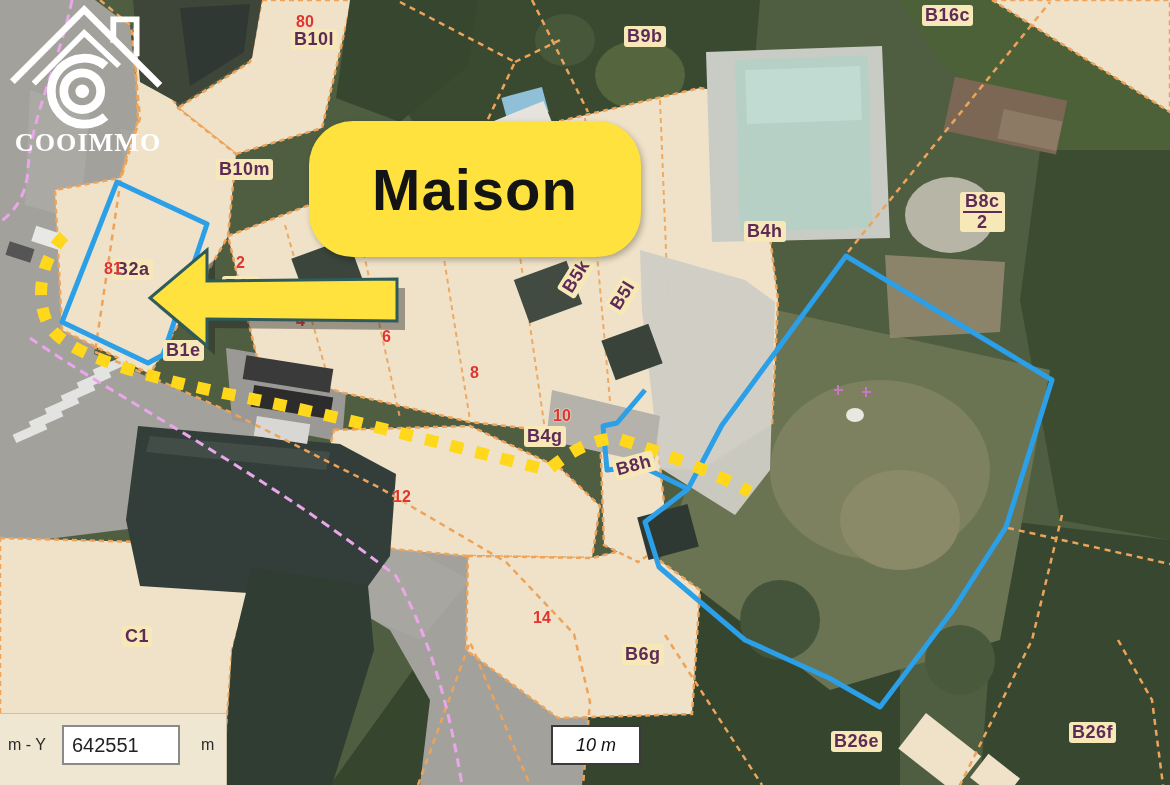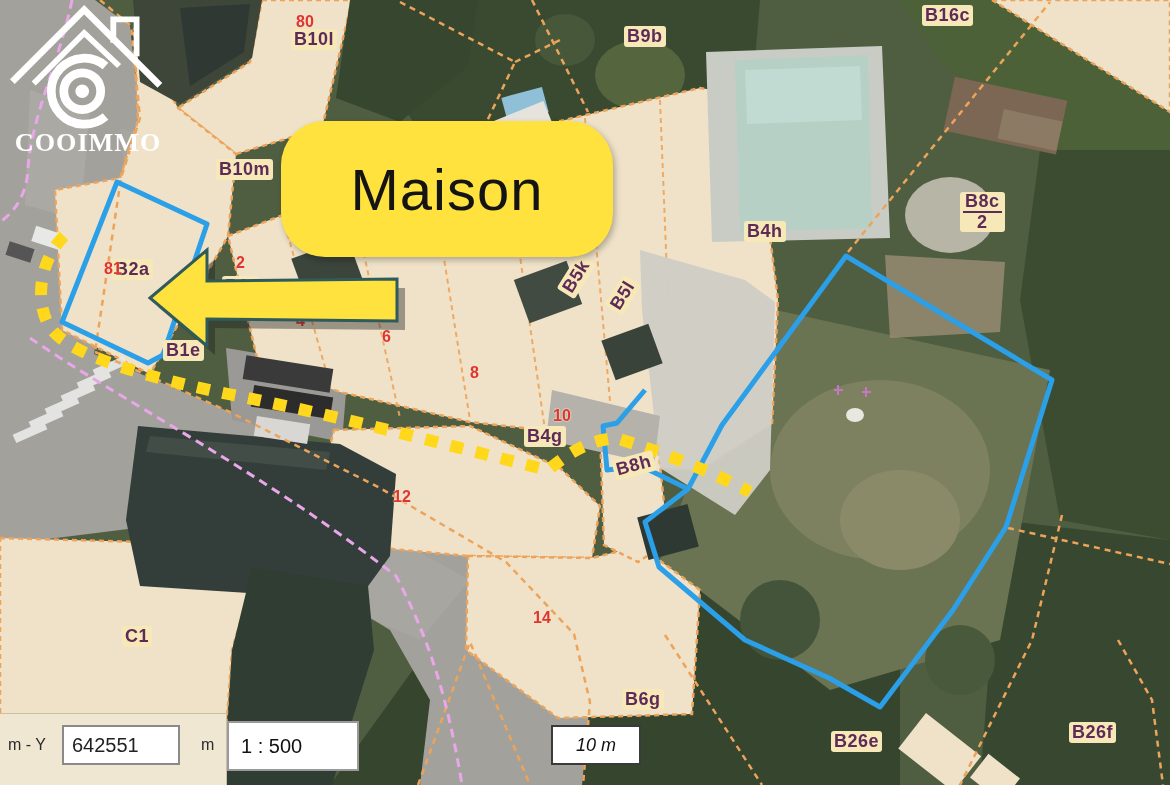--- a/index.html
+++ b/index.html
@@ -16,23 +16,23 @@
           background:#F7E8B8;border-radius:3px;padding:0 3px;line-height:21px;
           letter-spacing:.5px;white-space:nowrap;}
   .rot58{transform:rotate(-58deg);}
   .rot15{transform:rotate(-15deg);}
   .num{position:absolute;font-weight:bold;font-size:16px;color:#E03434;
        text-shadow:0 0 2px #f3e6c2,0 0 2px #f3e6c2;white-space:nowrap;}
   .frac{text-align:center;line-height:19px;}
   .frac .top{display:block;border-bottom:2px solid #5E2A57;padding:0 2px;}
   .frac .bot{display:block;}
 
-  .callout{position:absolute;background:#FFE23E;color:#141414;font-weight:normal;
+  .callout{position:absolute;background:#FFE23E;color:#141414;font-weight:bold;
            display:flex;align-items:center;justify-content:center;
-           box-shadow:2px 3px 6px rgba(0,0,0,.28);letter-spacing:1px;}
+           box-shadow:2px 3px 6px rgba(0,0,0,.28);letter-spacing:1px;margin-left:28px;}
   .callout.maison{left:281px;top:121px;width:332px;height:136px;border-radius:44px;font-size:58px;}
   .callout.jardin{left:754px;top:426px;width:218px;height:92px;border-radius:34px;font-size:44px;}
 
   .logo{position:absolute;left:846px;top:540px;width:180px;height:165px;}
   .logo text{font-family:"Liberation Serif",serif;font-weight:bold;letter-spacing:1px;}
 
   .panel{position:absolute;left:0;top:713px;width:226px;height:72px;
          background:#EFE7D1;border-top:1px solid #cbbfa4;border-right:1px solid #cbbfa4;}
   .coord-label{position:absolute;left:8px;top:736px;font-size:16px;color:#2b2b2b;}
   .coord-input{position:absolute;left:62px;top:725px;width:106px;height:36px;
@@ -177,21 +177,21 @@
     <span class="plabel" style="left:922px;top:5px">B16c</span>
     <span class="plabel" style="left:744px;top:221px">B4h</span>
     <span class="plabel rot58" style="left:556px;top:266px">B5k</span>
     <span class="plabel rot58" style="left:605px;top:285px">B5l</span>
     <span class="plabel" style="left:222px;top:276px">B1f</span>
     <span class="plabel" style="left:112px;top:259px">B2a</span>
     <span class="plabel" style="left:163px;top:340px">B1e</span>
     <span class="plabel" style="left:524px;top:426px">B4g</span>
     <span class="plabel rot15" style="left:613px;top:455px">B8h</span>
     <span class="plabel" style="left:122px;top:626px">C1</span>
-    <span class="plabel" style="left:622px;top:689px">B6g</span>
+    <span class="plabel" style="left:622px;top:644px">B6g</span>
     <span class="plabel" style="left:831px;top:731px">B26e</span>
     <span class="plabel" style="left:1069px;top:722px">B26f</span>
 
     <div class="plabel frac" style="left:960px;top:192px">
       <span class="top">B8c</span>
       <span class="bot">2</span>
     </div>
 
     <span class="num" style="left:296px;top:13px">80</span>
     <span class="num" style="left:104px;top:260px">81</span>
@@ -225,17 +225,16 @@
       </g>
       <text x="88" y="156" text-anchor="middle" font-size="27" fill="#ffffff">COOIMMO</text>
     </svg>
   </div>
 
   <div id="uiLayer">
     <div class="panel"></div>
     <span class="coord-label">m - Y</span>
     <input class="coord-input" type="text" value="642551" style="">
     <span class="coord-unit">m</span>
-    <div class="scale-box">1 : 500</div>
     <div class="scalebar">10 m</div>
   </div>
 
 </div>
 
 </body></html>

